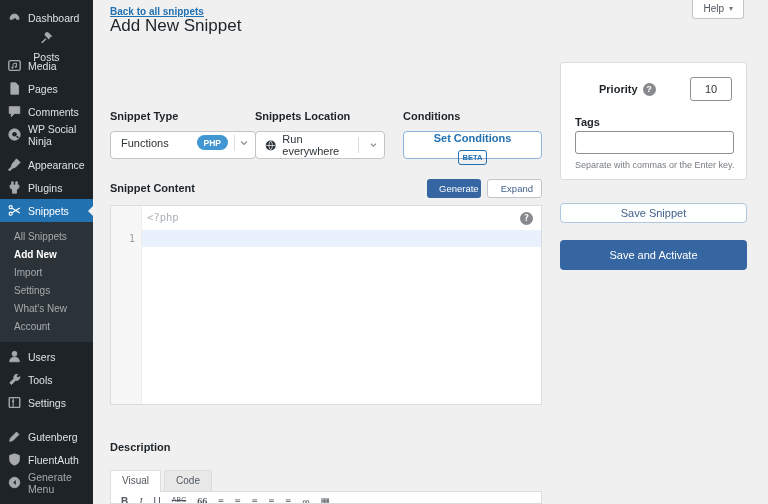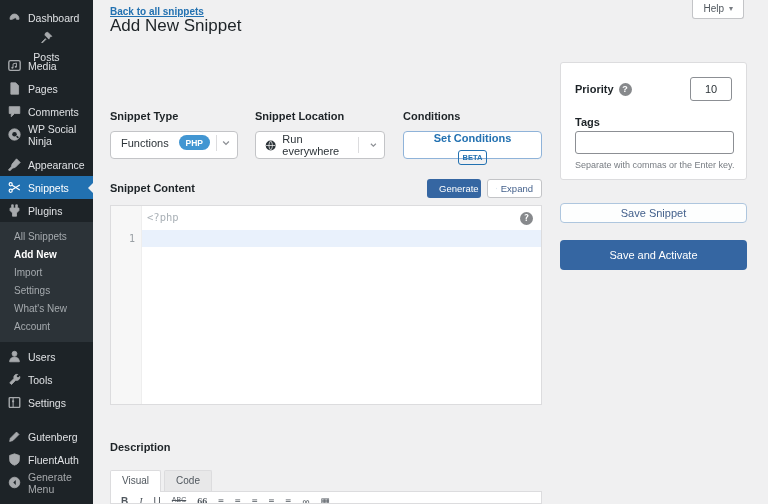--- a/index.html
+++ b/index.html
@@ -51,21 +51,21 @@
   .gutter { width:31px; background:#f7f7f7; border-right:1px solid #eeeeee; font-family:"DejaVu Sans Mono",monospace; font-size:10px; color:#9aa0a5; text-align:right; padding:27px 6px 0 0; }
   .code-area { position:relative; flex:1; font-family:"DejaVu Sans Mono",monospace; font-size:10.5px; }
   .code-first-line { position:absolute; left:5px; top:5px; color:#aab1b7; }
   .active-line { position:absolute; left:0; right:0; top:24px; height:17px; background:#e9f1fc; }
   .editor-help { position:absolute; right:8px; top:6px; }
   .qmark { width:13px; height:13px; border-radius:50%; background:#87898c; color:#fff; font-size:9px; font-weight:bold; display:inline-flex; align-items:center; justify-content:center; line-height:1; }
 
   
   .side-card { position:absolute; left:467px; top:62px; width:187px; height:118px; background:#fff; border:1px solid #dcdcde; border-radius:3px; }
   .priority-row { position:absolute; left:14px; right:14px; top:14px; height:24px; display:flex; align-items:center; gap:5px; }
-  .priority-label { font-size:11px; font-weight:bold; color:#1d2327; }
+  .priority-label { font-size:11px; font-weight:bold; color:#1d2327;margin-left:24px; }
   .priority-input { margin-left:auto; width:42px; height:24px; border:1px solid #8c8f94; border-radius:3px; font-size:11px; text-align:center; color:#2c3338; font-family:"Liberation Sans",sans-serif; }
   .tags-label { position:absolute; left:14px; top:53px; font-size:11px; font-weight:bold; color:#1d2327; }
   .tags-input { position:absolute; left:14px; right:14px; top:68px; height:23px; width:159px; border:1px solid #8c8f94; border-radius:3px; background:#fff; font-size:11px; padding:0 6px; font-family:"Liberation Sans",sans-serif; }
   .tags-hint { position:absolute; left:14px; top:97px; font-size:9px; color:#777c82; }
 
   .save-btn { position:absolute; left:467px; top:203px; width:187px; height:20px; background:#fdfefe; border:1px solid #aec6de; border-radius:4px; color:#44618c; font-size:11px; cursor:pointer; font-family:"Liberation Sans",sans-serif; }
   .activate-btn { position:absolute; left:467px; top:240px; width:187px; height:30px; background:#3566a2; border:none; border-radius:4px; color:#fff; font-size:11px; cursor:pointer; font-family:"Liberation Sans",sans-serif; }
 
   
   .desc-label { top:441px; }
@@ -130,33 +130,33 @@
           <rect x="10" y="10" width="3.4" height="2" rx="1" transform="rotate(40 11.5 11)" fill="#1d2327" stroke="none"></rect>
         </svg>
       <span>WP Social Ninja</span>
     </div>
     <div class="sb-item sep2">
       <svg class="icn" viewBox="0 0 16 16">
           <path d="M10.5 1l4.5 4.5-6 6-3.5 1L2 16l-1.5-1.5 3.5-3.5 1-3.5z"></path>
         </svg>
       <span>Appearance</span>
     </div>
+    <div class="sb-item">
+      <svg class="icn" viewBox="0 0 16 16">
+          <path d="M4.5 1v4h-2v3l3 3v4h5v-4l3-3V5h-2V1h-2v4h-3V1z"></path>
+        </svg>
+      <span>Plugins</span>
+    </div>
     <div class="sb-item active">
       <svg class="icn" viewBox="0 0 16 16">
           <circle cx="3.3" cy="4" r="1.9" fill="none" stroke-width="1.5"></circle>
           <circle cx="3.3" cy="12" r="1.9" fill="none" stroke-width="1.5"></circle>
           <path d="M5 5.2l9.5 5.8M5 10.8L14.5 5" fill="none" stroke-width="1.5"></path>
         </svg>
       <span>Snippets</span>
-    </div>
-    <div class="sb-item">
-      <svg class="icn" viewBox="0 0 16 16">
-          <path d="M4.5 1v4h-2v3l3 3v4h5v-4l3-3V5h-2V1h-2v4h-3V1z"></path>
-        </svg>
-      <span>Plugins</span>
     </div>
 
     <div class="submenu">
       <div class="sub-item">All Snippets</div>
       <div class="sub-item current">Add New</div>
       <div class="sub-item">Import</div>
       <div class="sub-item">Settings</div>
       <div class="sub-item">What's New</div>
       <div class="sub-item">Account</div>
     </div>
@@ -210,24 +210,24 @@
 
     <div class="help-btn">
       <span>Help</span>
       <span class="help-caret">▾</span>
     </div>
 
     <h1 class="page-title">Add New Snippet</h1>
 
 
     <div class="fld-label" style="left:17px;">Snippet Type</div>
-    <div class="fld-label" style="left:162px;">Snippet Location</div>
+    <div class="fld-label" style="left:162px;">Snippets Location</div>
     <div class="fld-label" style="left:310px;">Conditions</div>
 
-    <div class="ctl" style="left:17px;width:128px;padding:0 4px 5px 10px;">
+    <div class="ctl" style="left:17px;width:146px;padding:0 4px 5px 10px;">
       <span>Functions</span>
       <span class="badge-php">PHP</span>
       <span class="divider"></span>
       <svg class="chev" viewBox="0 0 14 14">
           <path d="M3 5l4 4 4-4"></path>
         </svg>
     </div>
 
     <div class="ctl" style="left:162px;width:130px;padding:0 4px 0 9px;gap:6px;">
       <svg width="13" height="13" viewBox="0 0 16 16">

